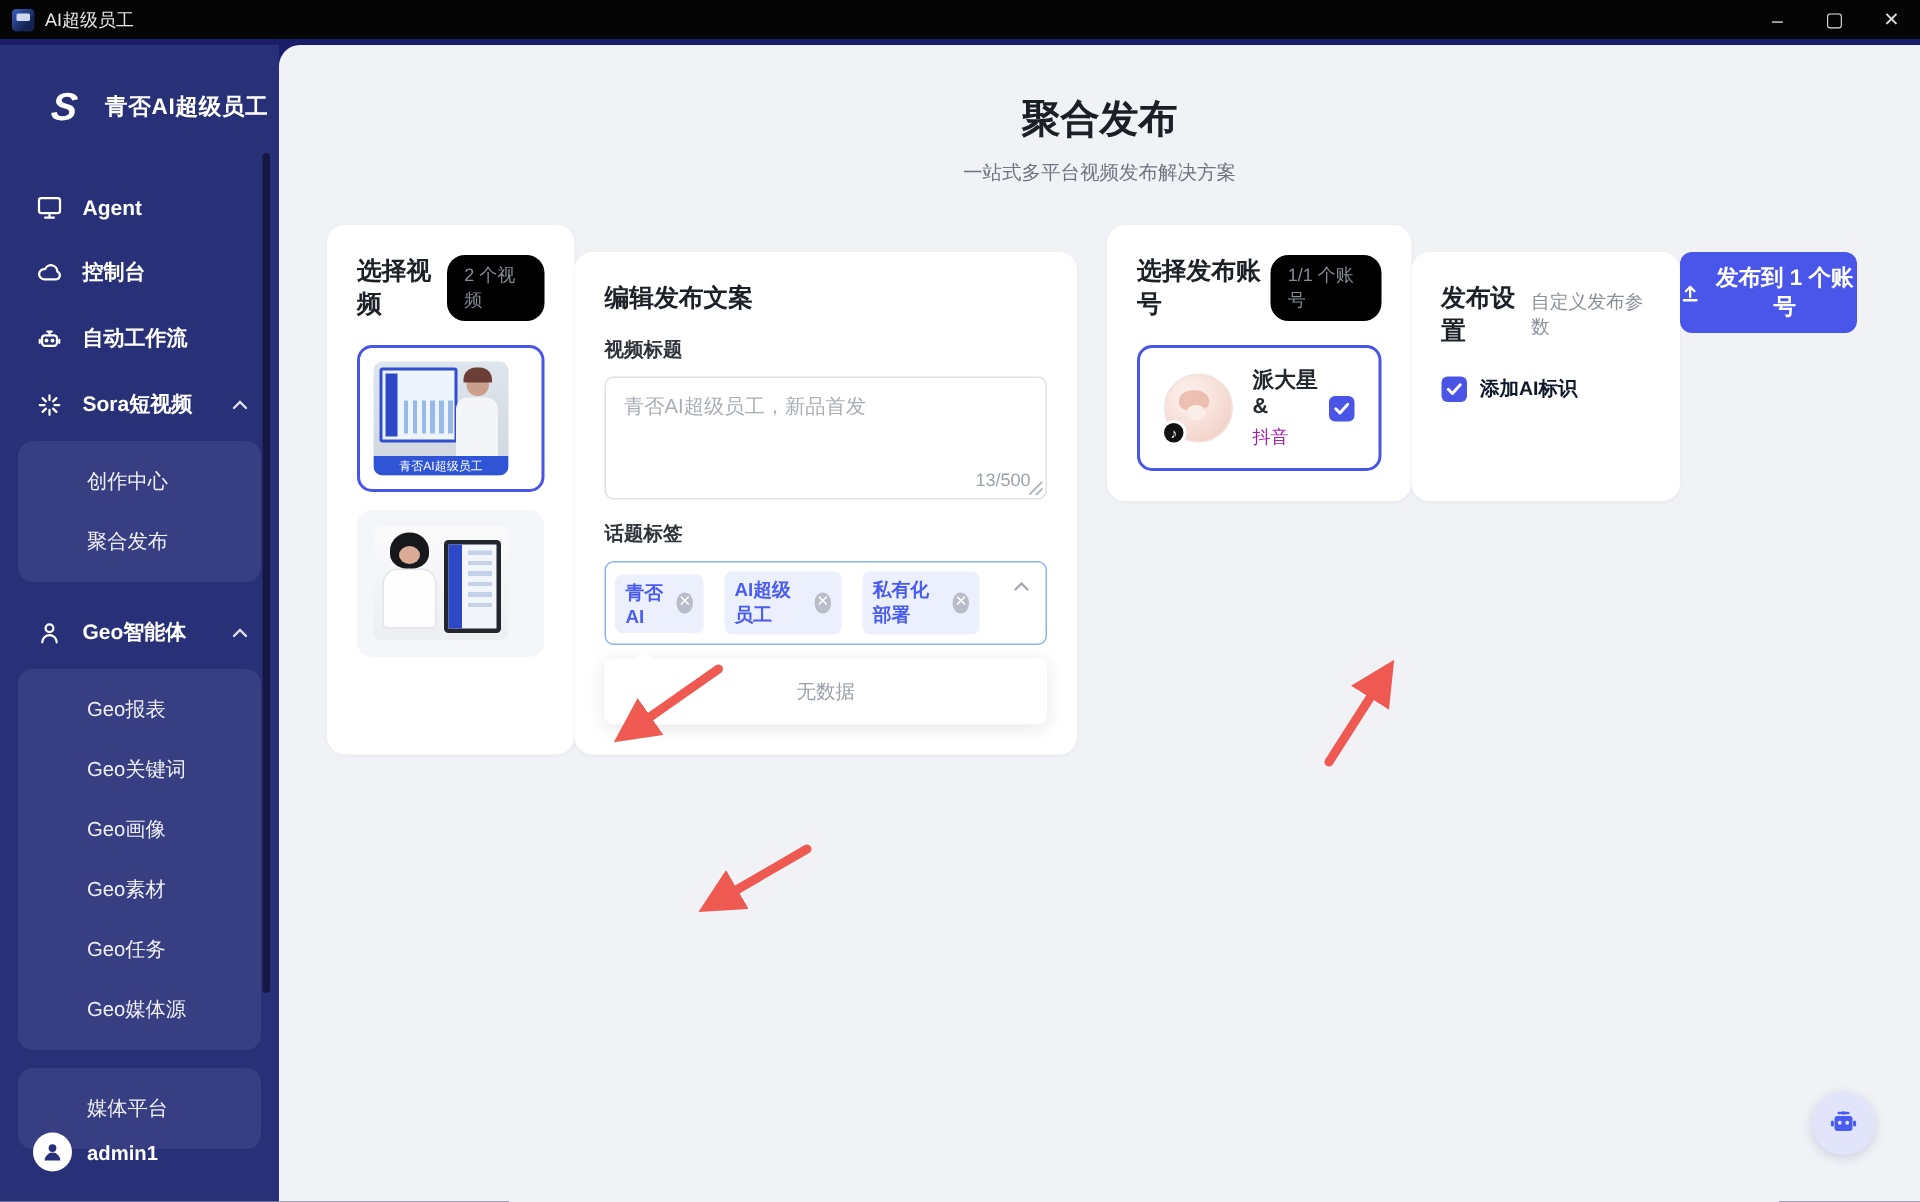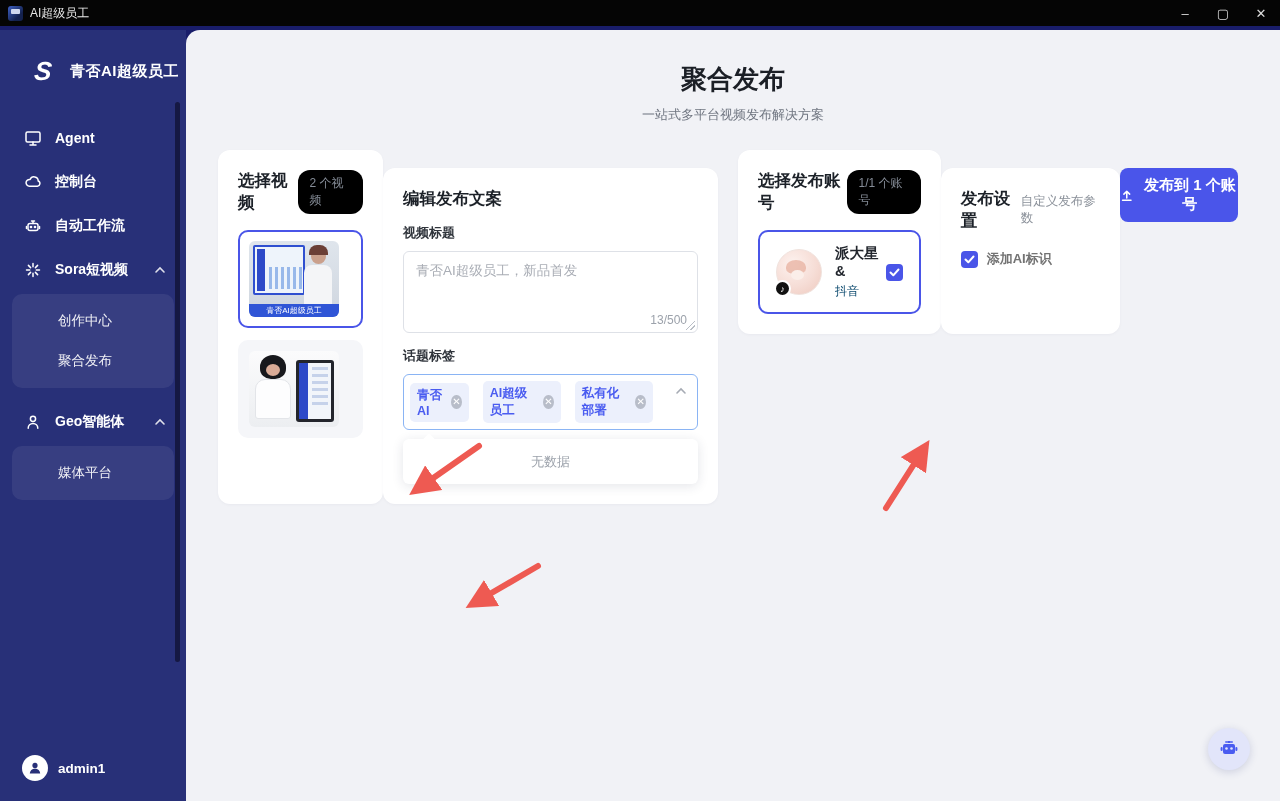--- a/index.html
+++ b/index.html
@@ -79,26 +79,26 @@
 
   
   .account-item { display:flex; align-items:center; border:2px solid #4a55e8; border-radius:10px; padding:12px 16px; }
   .acc-avatar-wrap { position:relative; width:46px; height:46px; margin-right:13px; flex:0 0 auto; }
   .acc-avatar { width:46px; height:46px; border-radius:50%; background:radial-gradient(circle at 36% 32%,#fdf2ef 0%,#f6ddd6 55%,#eec9be 100%); border:1px solid #f0e2dd; position:relative; overflow:hidden; }
   .acc-avatar::before { content:""; position:absolute; left:9px; top:10px; width:20px; height:14px; border-radius:50% 50% 40% 40%; background:#e8b4a4; opacity:.8; }
   .acc-avatar::after { content:""; position:absolute; left:14px; top:20px; width:13px; height:10px; border-radius:50%; background:#fbeee9; }
   .tiktok-badge { position:absolute; left:-2px; bottom:-2px; width:17px; height:17px; border-radius:50%; background:#111; border:2px solid #fff; color:#fff; font-size:9px; display:flex; align-items:center; justify-content:center; }
   .acc-info { flex:1; }
   .acc-name { font-size:14.5px; font-weight:800; color:#23272e; }
-  .acc-platform { font-size:12px; color:#0c4a6e; margin-top:4px; }
+  .acc-platform { font-size:12px; color:#a21caf; margin-top:4px; }
   .checkbox { width:17px; height:17px; border-radius:4px; background:#4a55e8; display:flex; align-items:center; justify-content:center; flex:0 0 auto; cursor:pointer; }
 
   
   .setting-row { display:flex; align-items:center; margin-top:6px; }
-  .setting-label { font-size:13px; color:#737373; font-weight:600; margin-left:9px; }
+  .setting-label { font-size:13px; color:#0f172a; font-weight:600; margin-left:9px; }
 
   
   .publish-btn { margin-top:18px; height:54px; background:#4a55ea; border:none; border-radius:8px; color:#fff; font-size:15px; font-weight:800; display:flex; align-items:center; justify-content:center; gap:8px; cursor:pointer; font-family:inherit; }
 
   
   .field-label { font-size:13px; font-weight:700; color:#30353c; margin:14px 0 9px; }
   .textarea-wrap { position:relative; border:1px solid #dee1e7; border-radius:6px; height:82px; padding:10px 12px; }
   .textarea-wrap textarea { width:100%; height:48px; border:none; outline:none; resize:none; font-family:inherit; font-size:13.5px; color:#a9adb5; background:transparent; }
   .char-count { position:absolute; right:10px; bottom:5px; font-size:12px; color:#9ca2ab; }
   .resize-handle { position:absolute; right:2px; bottom:2px; width:9px; height:9px; background:
@@ -179,20 +179,28 @@
 
     <div class="nav-item">
       <svg class="nicon" viewBox="0 0 18 18" fill="none" stroke="#fff" stroke-width="1.5" stroke-linecap="round">
           <circle cx="9" cy="5.8" r="2.6"></circle>
           <path d="M4.2 15.2a4.8 4.8 0 0 1 9.6 0"></path>
         </svg>
       <span class="nlabel">Geo智能体</span>
       <svg class="chev" viewBox="0 0 12 8" fill="none" stroke="#fff" stroke-width="1.6" stroke-linecap="round">
           <path d="M2 6l4-4 4 4"></path>
         </svg>
+    </div>
+    <div class="submenu">
+      <div class="submenu-item">Geo报表</div>
+      <div class="submenu-item">Geo关键词</div>
+      <div class="submenu-item">Geo画像</div>
+      <div class="submenu-item">Geo素材</div>
+      <div class="submenu-item">Geo任务</div>
+      <div class="submenu-item">Geo媒体源</div>
     </div>
 
     <div class="submenu">
       <div class="submenu-item">媒体平台</div>
 
     </div>
   </div>
 
   <div class="sidebar-scrollbar"></div>
 

